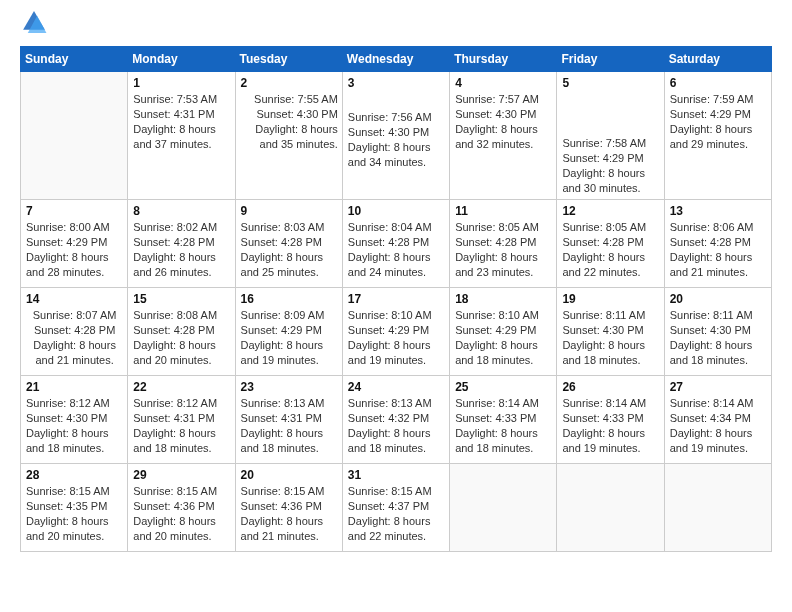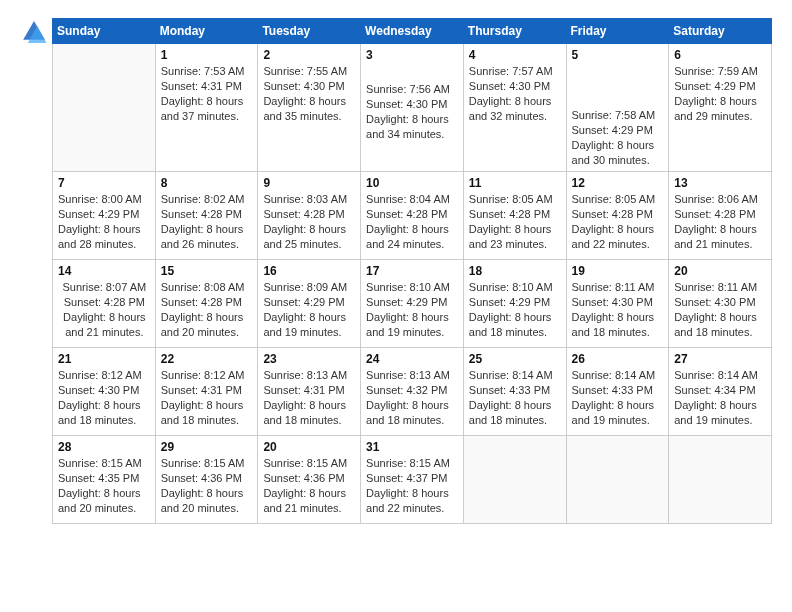--- a/index.html
+++ b/index.html
@@ -6,23 +6,23 @@
     body {
       width: 792px;
       height: 612px;
       font-family: Arial, sans-serif;
       background: #fff;
       overflow: hidden;
     }
     .page {
       width: 792px;
       height: 516px;
-      padding: 18px 20px 10px 20px;
+      padding: 8px 20px 10px 20px;
       display: flex;
-      flex-direction: row;
+      flex-direction: column;
     }
     .header {
       display: flex;
       justify-content: space-between;
       align-items: flex-start;
       margin-bottom: 10px;
     }
     .logo {
       display: flex;
       align-items: center;
@@ -137,21 +137,21 @@
           <td class="empty-cell"></td>
           <td>
             <span class="day-number">1</span>
             <div class="day-info" style="white-space: pre-line;">Sunrise: 7:53 AM
 Sunset: 4:31 PM
 Daylight: 8 hours
 and 37 minutes.</div>
           </td>
           <td>
             <span class="day-number">2</span>
-            <div class="day-info" style="white-space: pre-line;">Sunrise: 7:55 AM
+            <div class="day-info" style="white-space: pre-line; text-align: right;">Sunrise: 7:55 AM
 Sunset: 4:30 PM
 Daylight: 8 hours
 and 35 minutes.</div>
           </td>
           <td>
             <span class="day-number">3</span>
             <div class="day-info" style="white-space: pre-line; margin-top: 20px;">Sunrise: 7:56 AM
 Sunset: 4:30 PM
 Daylight: 8 hours
 and 34 minutes.</div>

